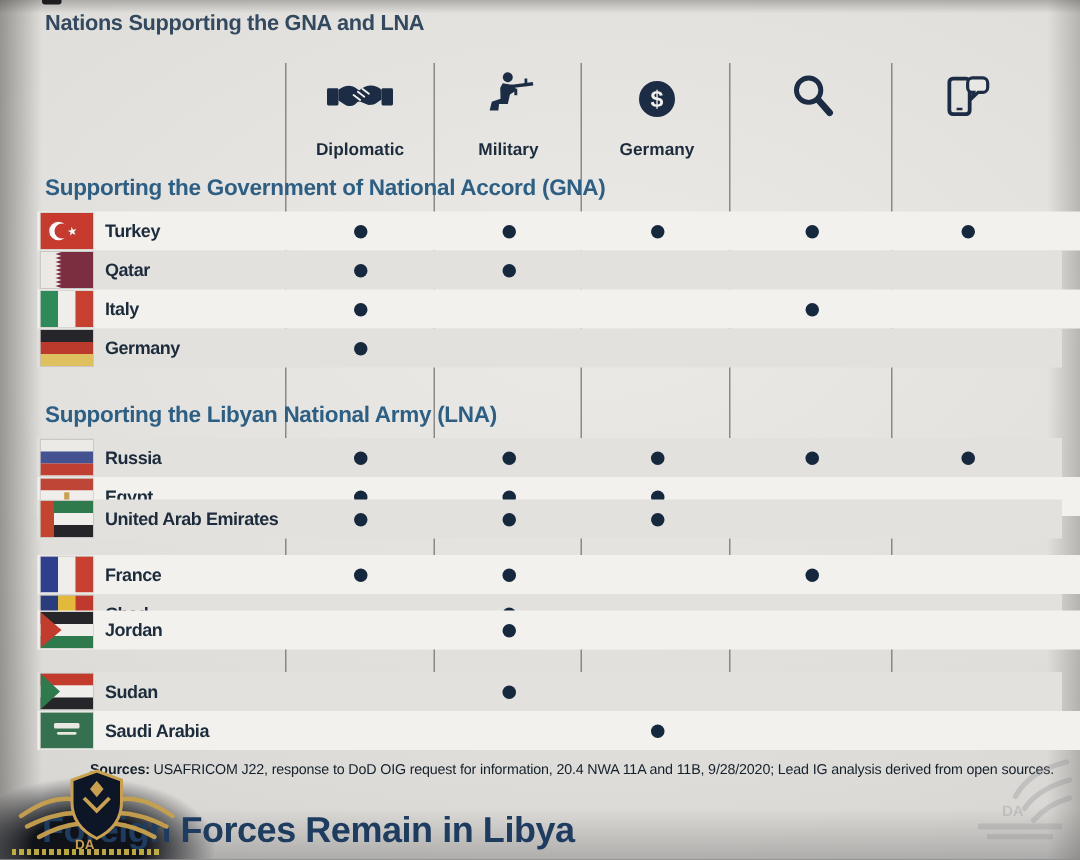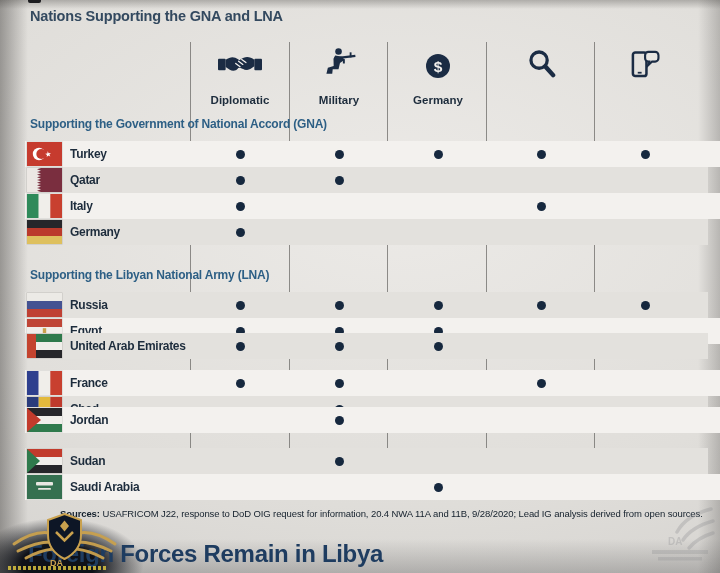--- a/index.html
+++ b/index.html
@@ -14,21 +14,21 @@
       radial-gradient(ellipse 900px 520px at 55% 36%, #eceae7 0%, #e0deda 55%, #cfcdca 100%);
   }
   .page-title{position:absolute;left:30px;top:8px;font-size:14.5px;font-weight:bold;
     color:#33495f;letter-spacing:-.2px;white-space:nowrap;}
   .crop-mark{position:absolute;left:28px;top:0;width:13px;height:3px;background:#1d1d20;border-radius:0 0 2px 2px;}
   .divider{position:absolute;top:42px;height:458px;width:1px;background:rgba(100,98,95,.7);}
   .col-head{position:absolute;top:44px;width:110px;text-align:center;}
   .col-icon{height:35px;display:flex;align-items:flex-end;justify-content:center;}
   .col-icon svg{display:block;}
   .col-label{margin-top:15px;font-size:11.5px;font-weight:bold;color:#1d2c3c;line-height:13px;white-space:pre-line;}
-  .section-heading{position:absolute;left:30px;font-size:12px;font-weight:bold;color:#2d5f85;
+  .section-heading{position:absolute;left:30px;font-size:15px;font-weight:bold;color:#2d5f85;
     letter-spacing:-.2px;white-space:nowrap;}
   .row{position:absolute;left:25px;width:683px;height:26px;}
   .band-light{background:#f3f1ee;padding-left:20px;}
   .band-dark{background:#e3e1dd;}
   .flag{position:absolute;left:2px;top:1px;width:35px;height:24px;box-shadow:0 0 0 .5px rgba(0,0,0,.15);}
   .flag svg{display:block;}
   .country{position:absolute;left:45px;top:50%;transform:translateY(-50%);
     font-size:12px;font-weight:bold;color:#1d2c3c;letter-spacing:-.3px;white-space:nowrap;}
   .dot{position:absolute;top:8.5px;width:9px;height:9px;border-radius:50%;background:#16283e;}
   .sources{position:absolute;left:60px;top:508px;width:648px;font-size:9.5px;

